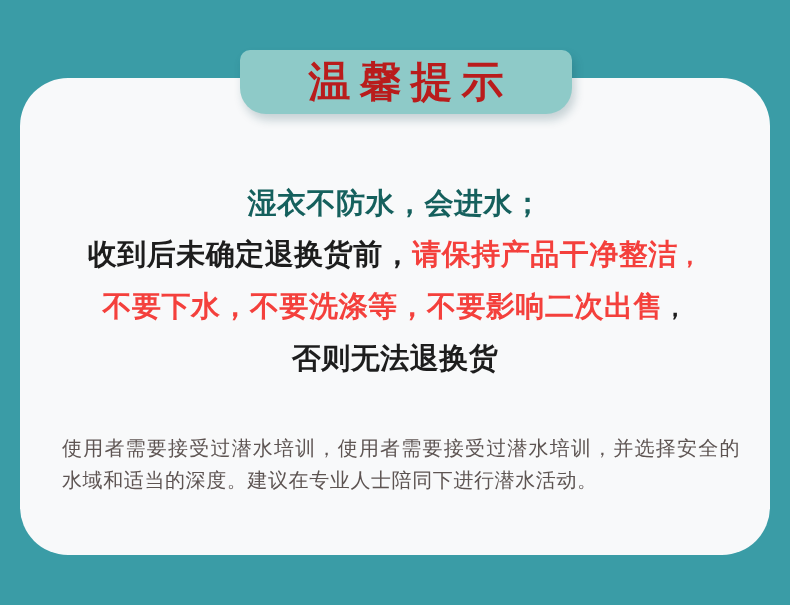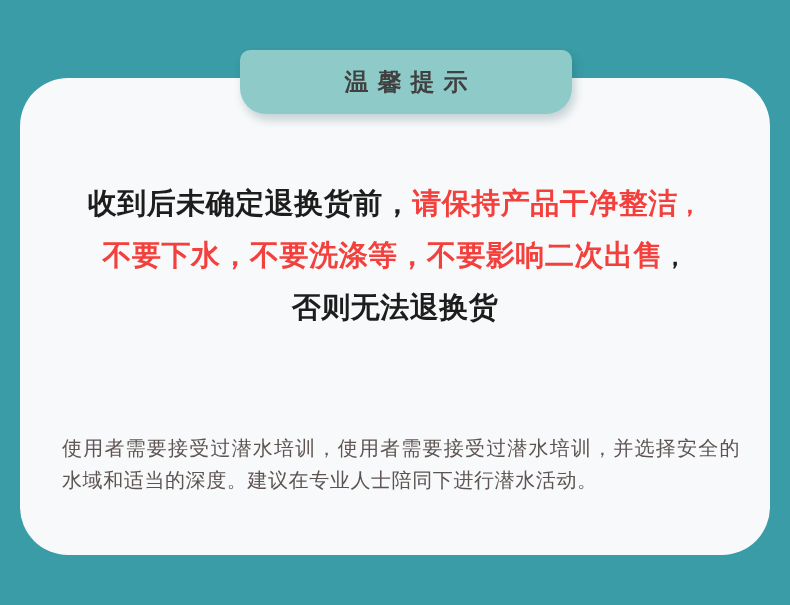--- a/index.html
+++ b/index.html
@@ -39,22 +39,22 @@
     width: 332px;
     height: 64px;
     background: #8ecac8;
     border-radius: 10px 10px 26px 26px;
     box-shadow: 3px 6px 10px rgba(20, 70, 80, 0.22);
     display: flex;
     align-items: center;
     justify-content: center;
   }
   #badge-label {
-    color: #404040;
-    font-size: 24px;
+    color: #b91c1c;
+    font-size: 42px;
     font-weight: bold;
     letter-spacing: 9px;
     text-indent: 9px;
     line-height: 1;
     white-space: nowrap;
   }
 
   
   #headline {
     position: absolute;
@@ -94,20 +94,23 @@
 <div id="stage">
 
   <div id="card"></div>
 
   <div id="badge">
     <span id="badge-label">温馨提示</span>
   </div>
 
   <div id="headline">
     <div class="hl-line">
+      <span class="teal">湿衣不防水，会进水；</span>
+    </div>
+    <div class="hl-line">
       <span class="black">收到后未确定退换货前，</span><span class="red">请保持产品干净整洁</span><span class="red punct-sm">，</span>
     </div>
     <div class="hl-line">
       <span class="red">不要下水，不要洗涤等，不要影响二次出售</span><span class="black punct-sm">，</span>
     </div>
     <div class="hl-line">
       <span class="black">否则无法退换货</span>
     </div>
   </div>
 

